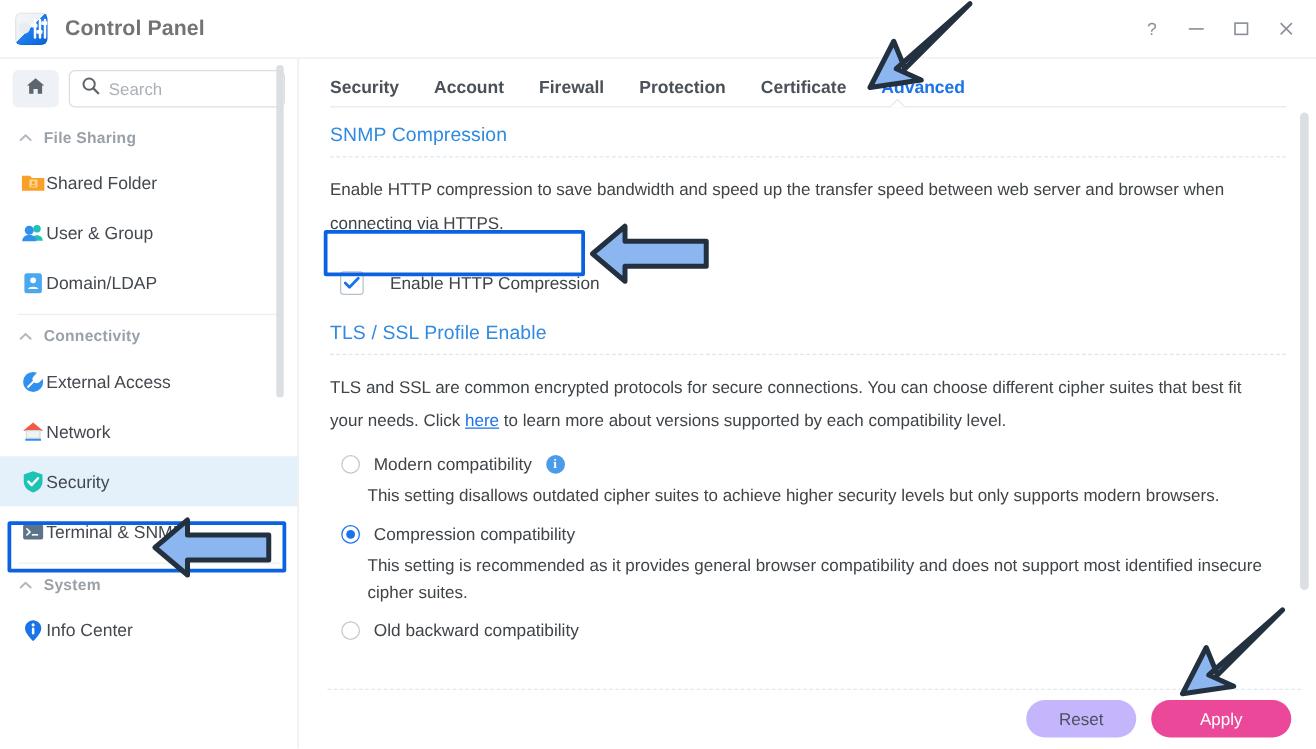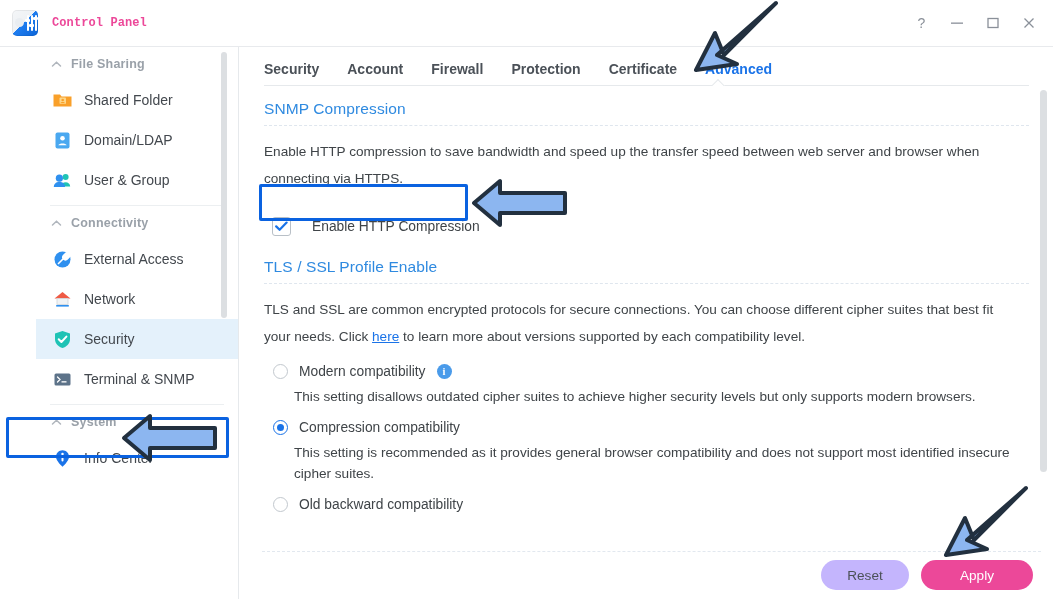--- a/index.html
+++ b/index.html
@@ -27,21 +27,21 @@
   .app-icon .k1{width:9px;height:9px;left:3px;top:8px;background:#e9edf1;}
   .app-icon .bar{position:absolute;width:2px;background:#ffffff;border-radius:1px;}
   .app-icon .b1{left:15px;top:5px;height:16px;}
   .app-icon .b2{left:19px;top:5px;height:16px;}
   .app-icon .b3{left:23px;top:5px;height:16px;}
   .app-icon .h{position:absolute;width:5px;height:3px;background:#ffffff;border-radius:1px;}
   .app-icon .h1{left:13px;top:9px;}
   .app-icon .h2{left:17px;top:14px;}
   .app-icon .h3{left:21px;top:7px;}
   .title-text{
-    margin-left:14px;font-size:12px;font-weight:bold;color:#ec4899;letter-spacing:.1px;font-family:Liberation Mono, monospace;
+    margin-left:14px;font-size:17px;font-weight:bold;color:#737373;letter-spacing:.1px;
   }
   .win-btns{margin-left:auto;display:flex;align-items:center;gap:0px;padding-right:6px;}
   .win-btn{
     width:36px;height:36px;display:flex;align-items:center;justify-content:center;
     color:#8a9099;font-size:15px;cursor:default;
   }
   .win-btn svg{display:block;}
 
   
   .sidebar{
@@ -51,28 +51,28 @@
   .side-top{display:flex;align-items:center;padding:9px 10px 7px 10px;gap:8px;}
   .home-btn{
     width:37px;height:30px;border-radius:5px;background:#eef1f5;
     display:flex;align-items:center;justify-content:center;flex:none;
   }
   .search-box{
     flex:1;height:30px;border:1px solid #dadee3;border-radius:5px;background:#fff;
     display:flex;align-items:center;padding:0 9px;gap:7px;box-sizing:border-box;
   }
   .search-box .ph{color:#a9b0b8;font-size:13.5px;}
-  .nav{padding:0 0 0 0;margin-left:36px;}
+  .nav{padding:0 0 0 0;}
   .group-head{
     display:flex;align-items:center;gap:9px;padding:10px 0 9px 15px;
     color:#9aa1a9;font-size:12.5px;font-weight:bold;letter-spacing:.2px;
   }
   .chev{width:11px;height:11px;flex:none;}
   .nav-item{
-    display:flex;align-items:center;gap:11px;height:40px;padding-left:16px;
+    display:flex;align-items:center;gap:0;height:40px;padding-left:16px;
     font-size:14px;color:#43484e;position:relative;box-sizing:border-box;
   }
   .nav-item.selected{background:#e4f1fb;}
   .nav-ico{width:21px;height:21px;flex:none;display:block;}
   .divider{height:1px;background:#eceff1;margin:5px 14px 0 14px;}
   .side-scroll{
     position:absolute;left:221px;top:5px;width:6px;height:266px;border-radius:3px;background:#dcdfe2;
   }
 
   
@@ -193,20 +193,38 @@
       <div class="win-btn">
         <svg width="14" height="14" viewBox="0 0 14 14">
             <path d="M2.5 2.5 L11.5 11.5 M11.5 2.5 L2.5 11.5" stroke="#8a9099" stroke-width="1.3" fill="none"></path>
           </svg>
       </div>
     </div>
   </div>
 
   <div class="sidebar">
 
+    <div class="side-top">
+      <div class="home-btn">
+        <span>
+          <svg width="17" height="16" viewBox="0 0 17 16">
+            <path d="M8.5 1.6 L1.6 7.4 H3.3 V14 H6.8 V10.2 H10.2 V14 H13.7 V7.4 H15.4 Z" fill="#5d666f"></path>
+          </svg>
+        </span>
+      </div>
+      <div class="search-box">
+        <span>
+          <svg width="15" height="15" viewBox="0 0 15 15">
+            <circle cx="6.3" cy="6.3" r="4.5" fill="none" stroke="#5d666f" stroke-width="1.6"></circle>
+            <path d="M9.7 9.7 L13.6 13.6" stroke="#5d666f" stroke-width="1.8" stroke-linecap="round"></path>
+          </svg>
+        </span>
+        <span class="ph">Search</span>
+      </div>
+    </div>
 
     <div class="nav">
 
       <div class="group-head">
         <span class="chev">
           <svg width="11" height="11" viewBox="0 0 11 11">
               <path d="M1.5 7 L5.5 3.2 L9.5 7" fill="none" stroke="#b0b6bd" stroke-width="1.5" stroke-linecap="round"></path>
             </svg>
         </span>
         <span>File Sharing</span>
@@ -221,38 +239,38 @@
               <path d="M8.4 13.2 c0.4-1.5 4.2-1.5 4.6 0z" fill="#f9a02a"></path>
           </svg>
         </span>
         <span>Shared Folder</span>
       </div>
 
 
       <div class="nav-item">
         <span class="nav-ico">
           <svg width="21" height="21" viewBox="0 0 21 21">
-            <rect x="3.5" y="2.5" width="14" height="16" rx="2" fill="#4aa8f0"></rect>
-            <circle cx="10.5" cy="8.2" r="2.3" fill="#fff"></circle>
-            <path d="M6.4 15.2 c0.6-2.4 7.6-2.4 8.2 0z" fill="#fff"></path>
-          </svg>
-        </span>
-        <span>Domain/LDAP</span>
-      </div>
-
-      <div class="nav-item">
-        <span class="nav-ico">
-          <svg width="21" height="21" viewBox="0 0 21 21">
             <circle cx="13.6" cy="7" r="3" fill="#1fc3b5"></circle>
             <path d="M9 16.5 c0-2.6 2.1-4.3 4.6-4.3 s4.6 1.7 4.6 4.3z" fill="#1fc3b5"></path>
             <circle cx="7.4" cy="8.2" r="3.6" fill="#2f90ef"></circle>
             <path d="M1.8 17 c0-3.1 2.5-5.2 5.6-5.2 s5.6 2.1 5.6 5.2z" fill="#2f90ef"></path>
           </svg>
         </span>
         <span>User &amp; Group</span>
+      </div>
+
+      <div class="nav-item">
+        <span class="nav-ico">
+          <svg width="21" height="21" viewBox="0 0 21 21">
+            <rect x="3.5" y="2.5" width="14" height="16" rx="2" fill="#4aa8f0"></rect>
+            <circle cx="10.5" cy="8.2" r="2.3" fill="#fff"></circle>
+            <path d="M6.4 15.2 c0.6-2.4 7.6-2.4 8.2 0z" fill="#fff"></path>
+          </svg>
+        </span>
+        <span>Domain/LDAP</span>
       </div>
 
       <div class="divider"></div>
 
       <div class="group-head">
         <span class="chev">
           <svg width="11" height="11" viewBox="0 0 11 11">
               <path d="M1.5 7 L5.5 3.2 L9.5 7" fill="none" stroke="#b0b6bd" stroke-width="1.5" stroke-linecap="round"></path>
             </svg>
         </span>

